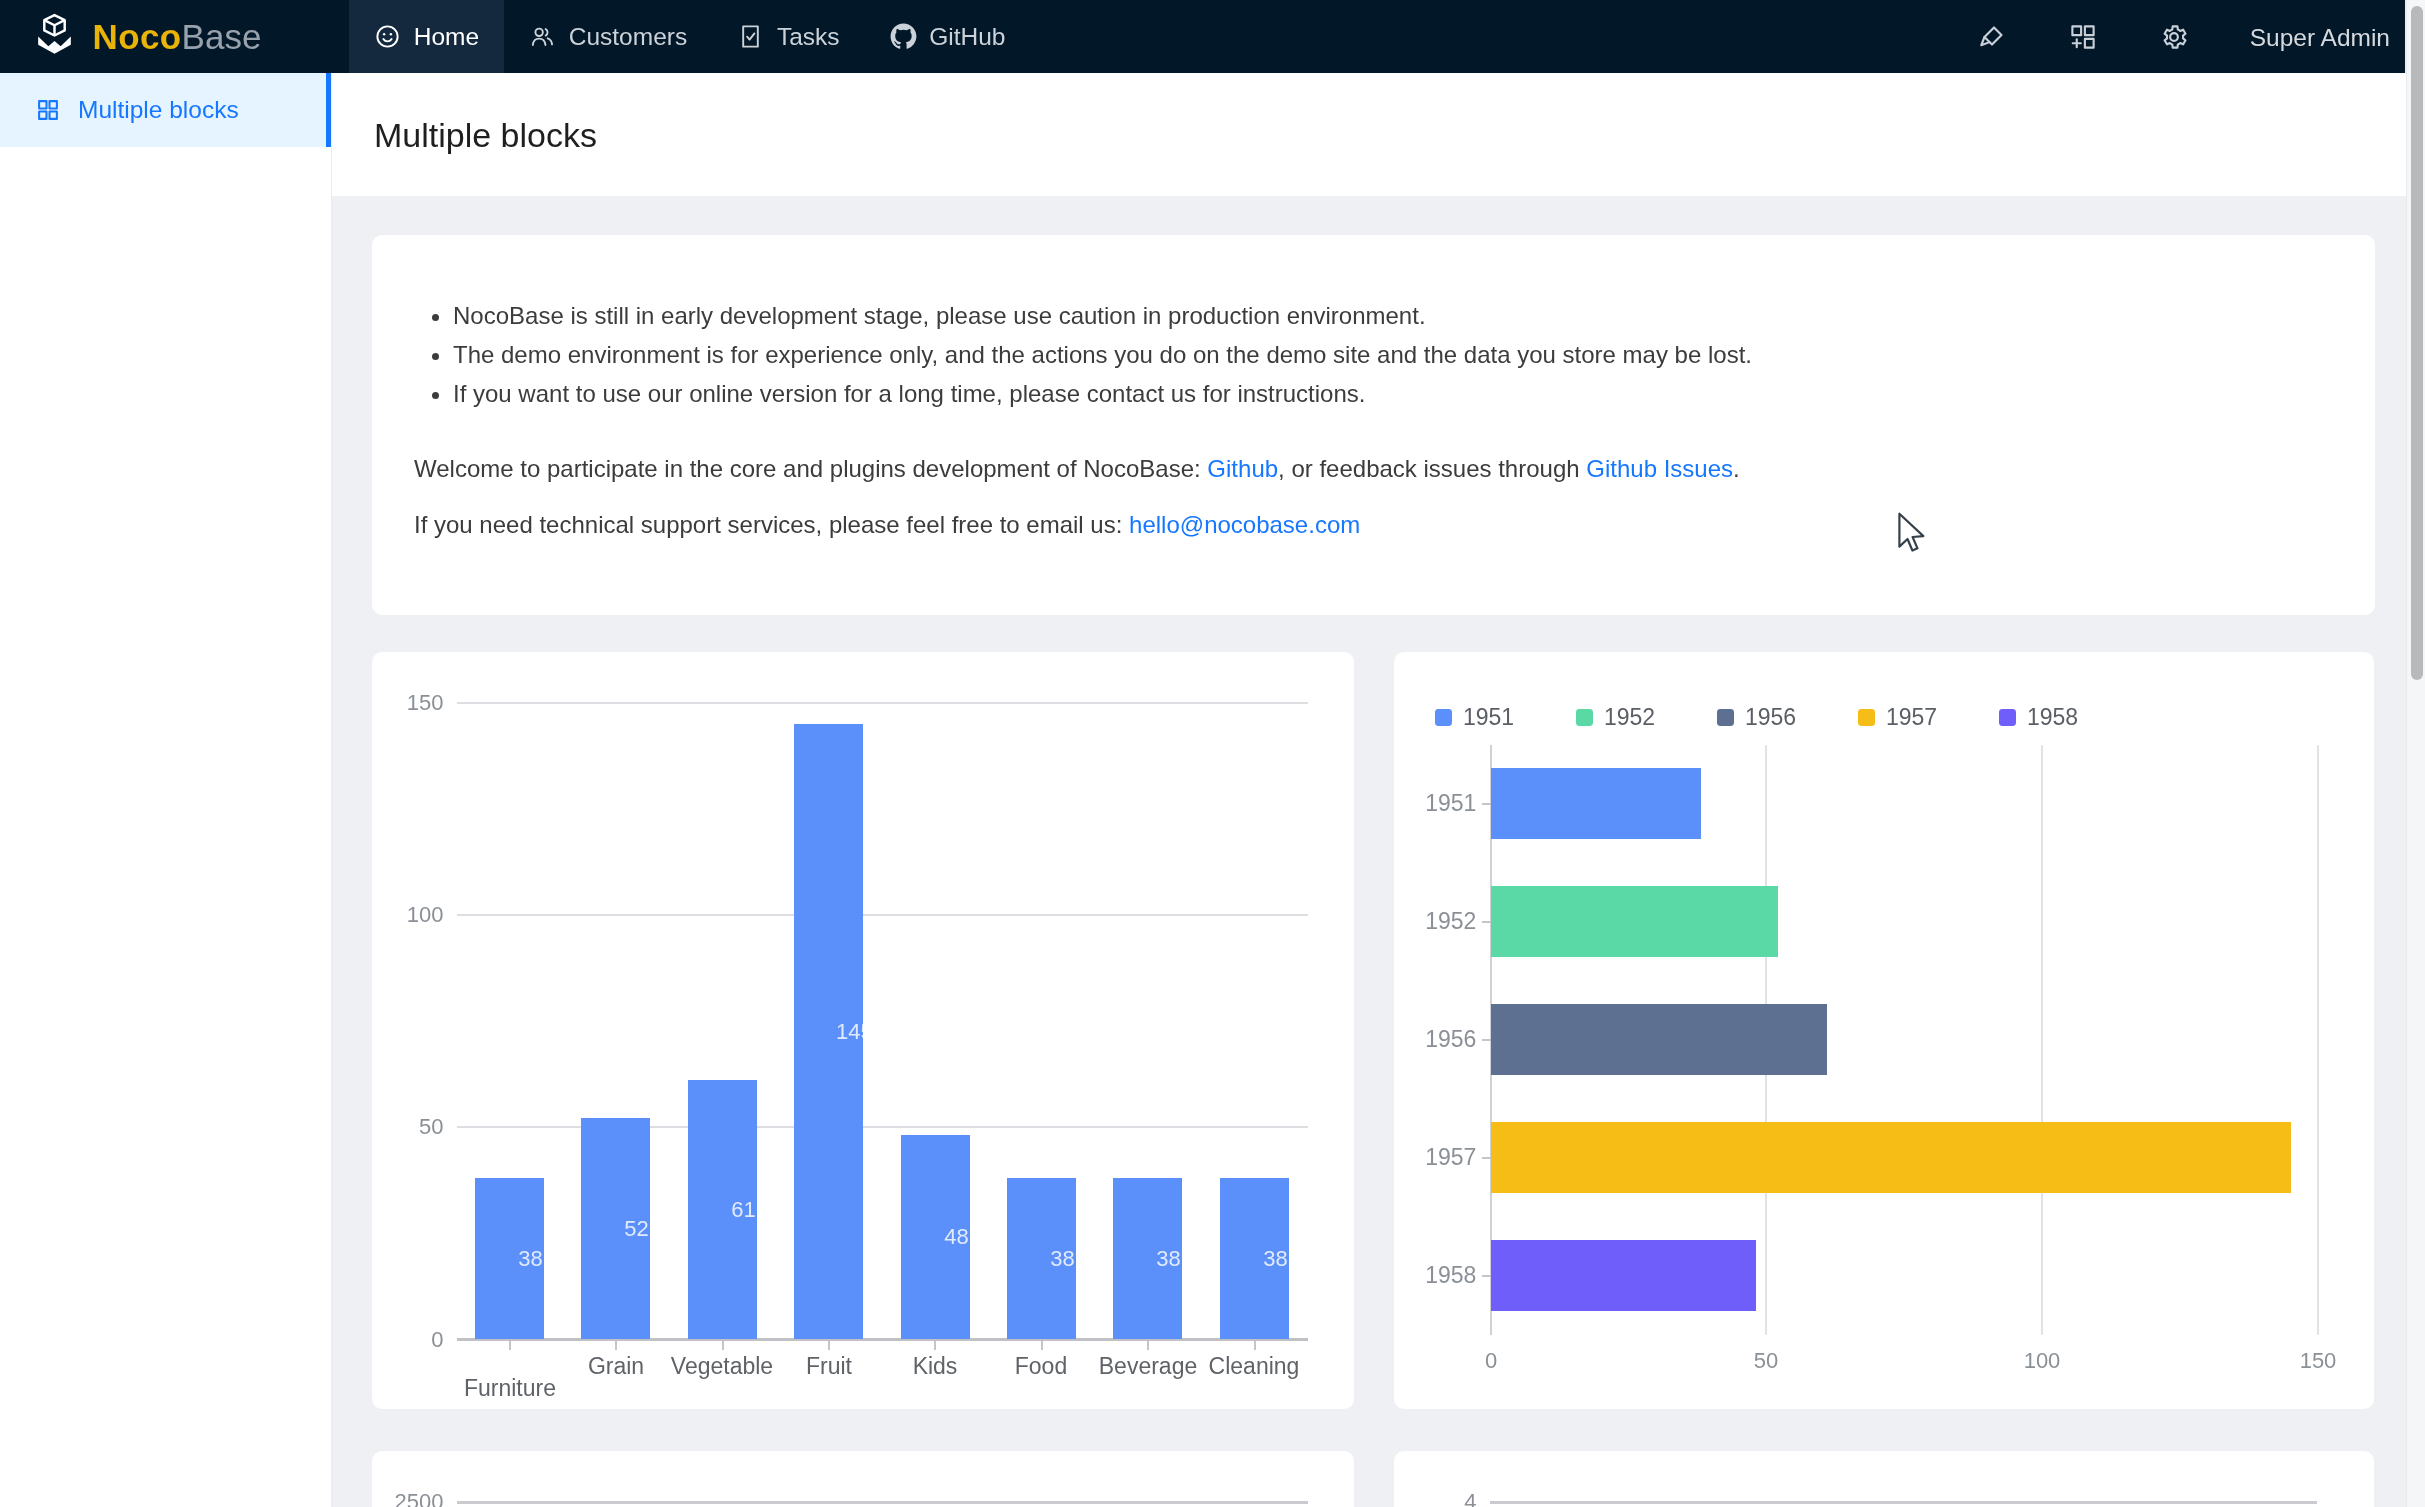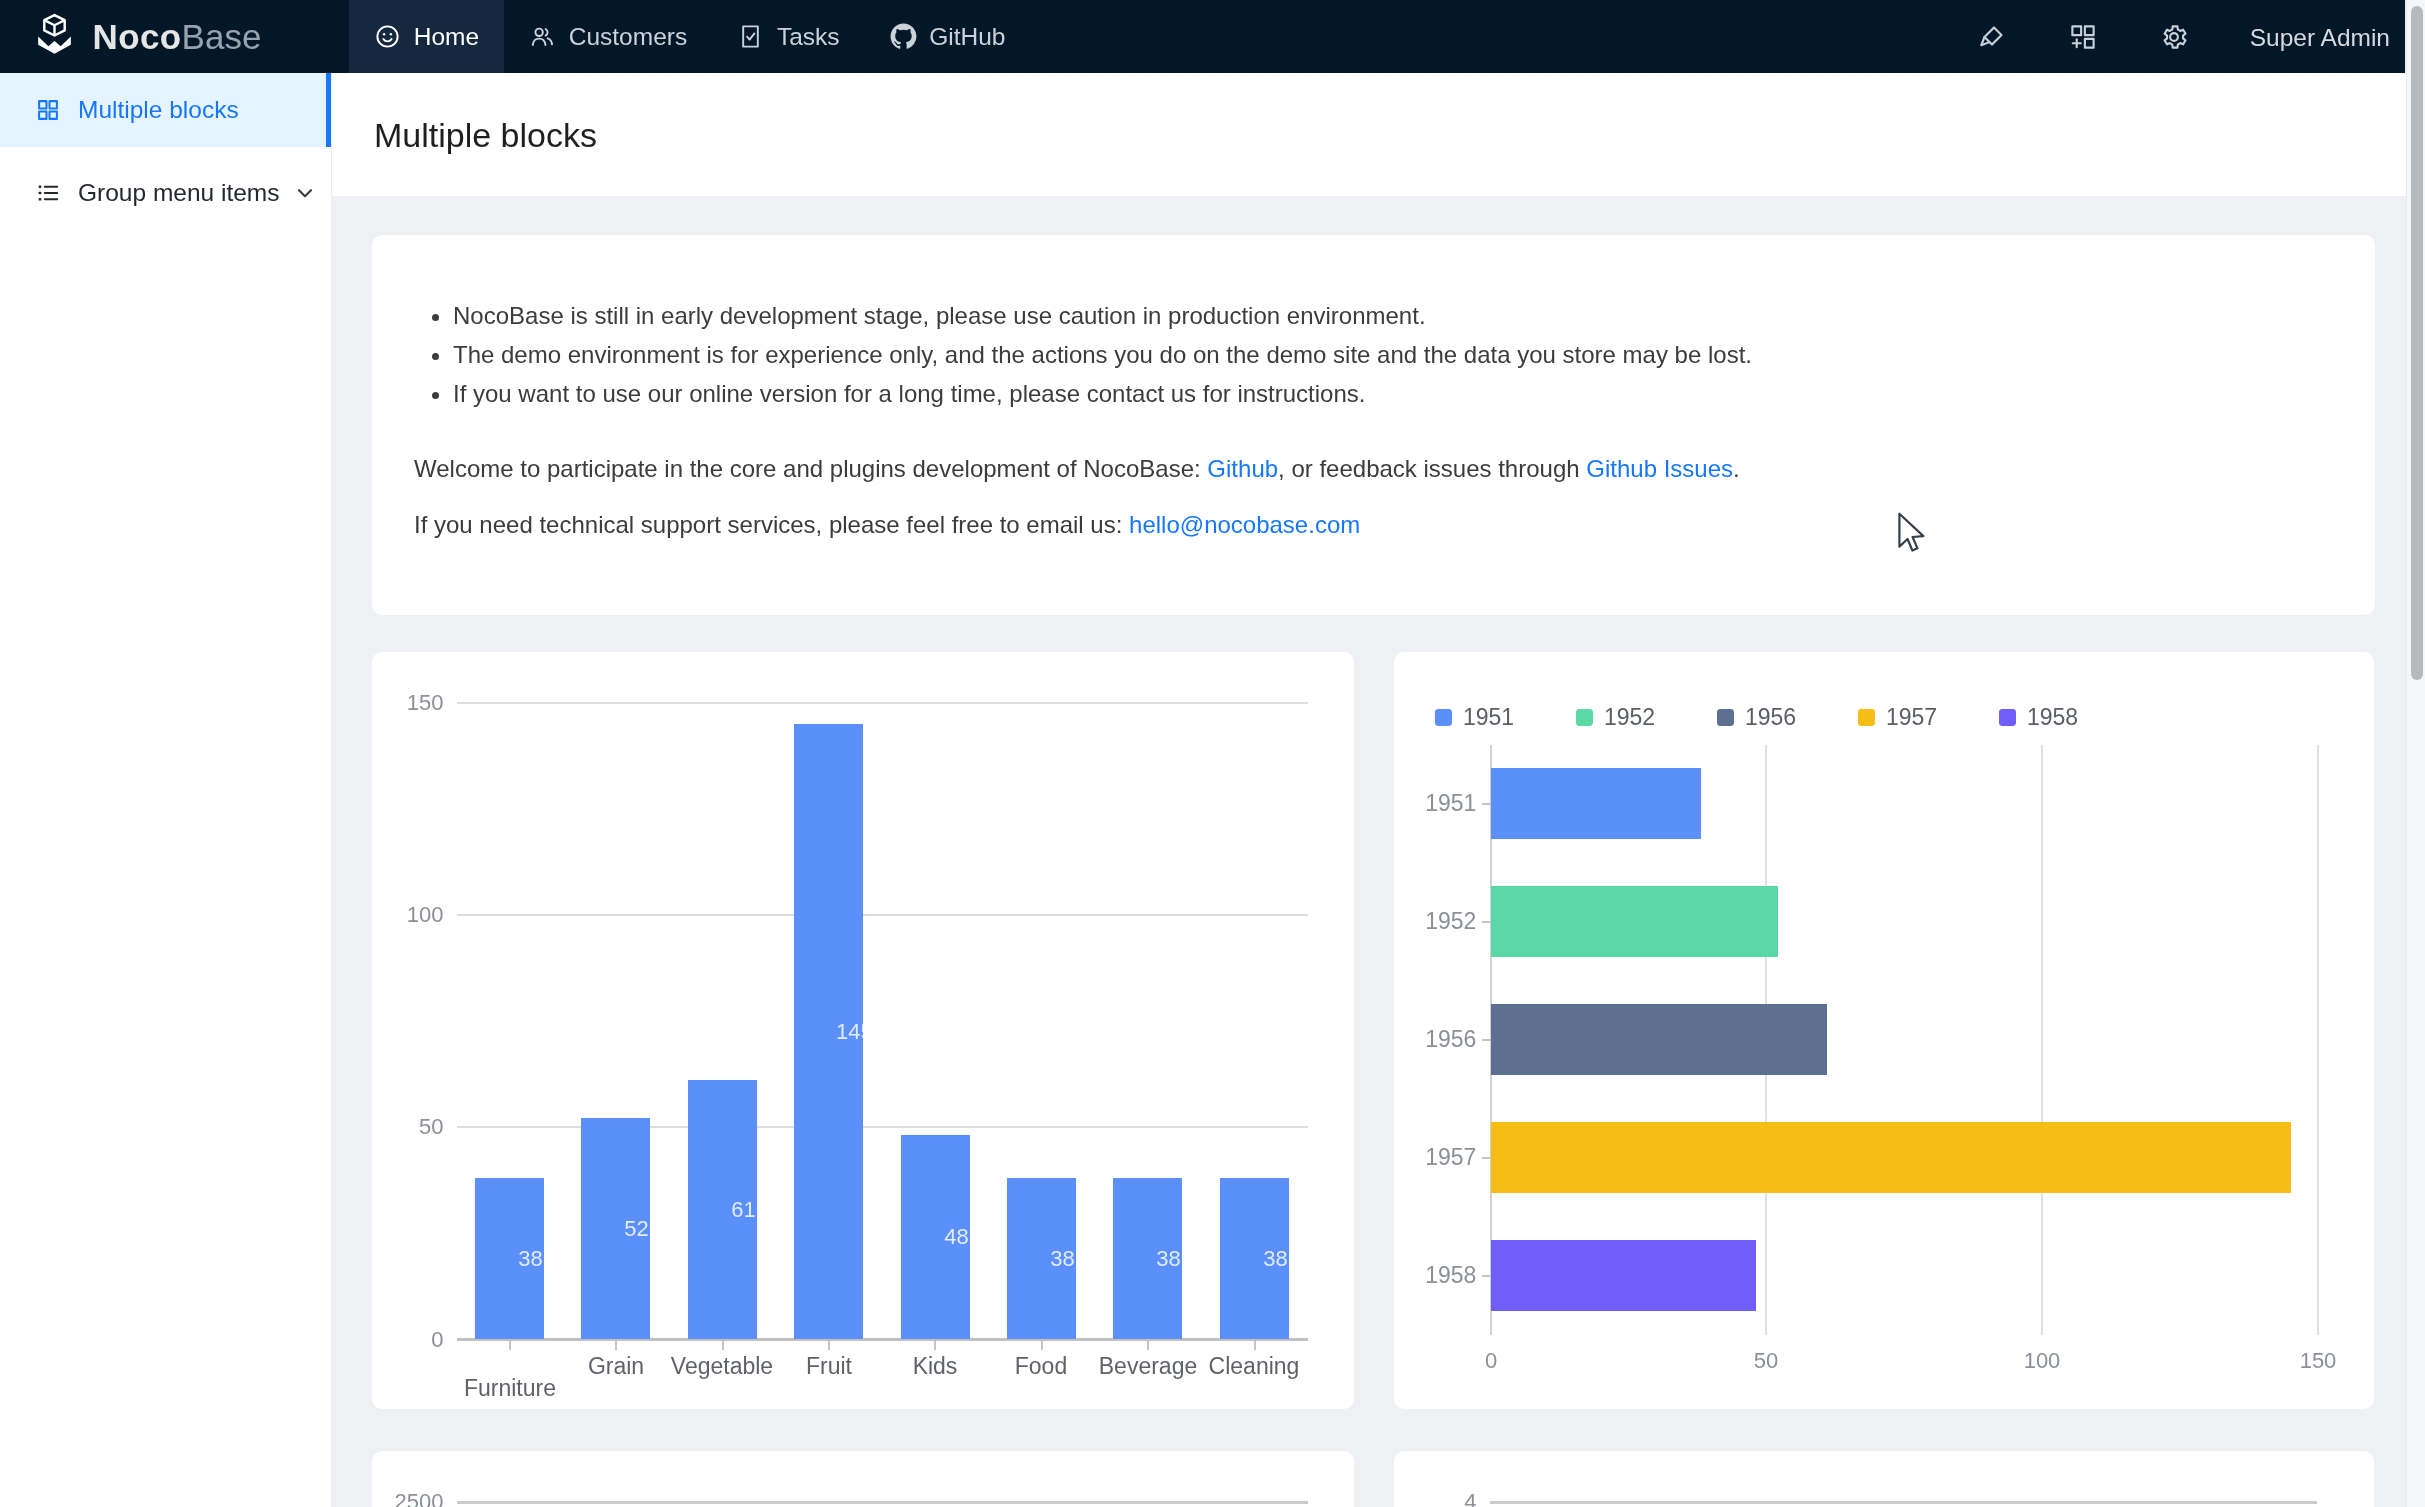--- a/index.html
+++ b/index.html
@@ -6,21 +6,21 @@
   *{box-sizing:border-box;}
   .app{position:relative;width:2426px;height:1508px;overflow:hidden;
        font-family:"Liberation Sans",sans-serif;background:#eef0f3;}
 
   
   .navbar{position:absolute;left:0;top:0;width:2405px;height:73px;background:#021829;
           display:flex;align-items:center;z-index:10;}
   .logo{display:flex;align-items:center;padding-left:30px;width:349px;flex:none;height:100%;cursor:pointer;}
   .logo-icon{width:49px;height:49px;display:inline-flex;margin-right:13.5px;}
   .logo-icon svg{width:100%;height:100%;}
-  .logo-text-bold{font-size:35px;font-weight:700;color:#e5e5e5;letter-spacing:0.4px;}
+  .logo-text-bold{font-size:35px;font-weight:700;color:#eab308;letter-spacing:0.4px;}
   .logo-text-light{font-size:35px;font-weight:300;color:#98a2ad;}
   .nav-items{display:flex;height:100%;}
   .nav-item{display:flex;align-items:center;padding:0 25px;height:100%;
             font-size:24.5px;color:#ccd2d9;cursor:pointer;white-space:nowrap;}
   .nav-item.active{background:#15293e;color:#ffffff;}
   .nav-icon{width:27px;height:27px;margin-right:12.7px;display:inline-flex;flex:none;}
   .nav-icon svg{width:100%;height:100%;}
   .nav-right{margin-left:auto;display:flex;align-items:flex-end;gap:61px;padding-right:15px;}
   .nav-action{width:30px;height:30px;color:#c9d0d7;cursor:pointer;display:inline-flex;}
   .nav-action svg{width:100%;height:100%;}
@@ -193,42 +193,20 @@
           <svg viewBox="0 0 24 24">
             <g fill="none" stroke="currentColor" stroke-width="1.9" stroke-linejoin="round">
               <rect x="3.8" y="3.8" width="6.8" height="6.8"></rect>
               <rect x="13.4" y="3.8" width="6.8" height="6.8"></rect>
               <rect x="3.8" y="13.4" width="6.8" height="6.8"></rect>
               <rect x="13.4" y="13.4" width="6.8" height="6.8"></rect>
             </g>
           </svg>
         </span>
         <span>Multiple blocks</span>
-      </div>
-      <div class="side-item">
-        <span class="side-icon">
-          <svg viewBox="0 0 24 24">
-            <g fill="currentColor">
-              <rect x="3.4" y="5" width="2.4" height="2.4" rx="0.4"></rect>
-              <rect x="3.4" y="10.8" width="2.4" height="2.4" rx="0.4"></rect>
-              <rect x="3.4" y="16.6" width="2.4" height="2.4" rx="0.4"></rect>
-            </g>
-            <g fill="none" stroke="currentColor" stroke-width="1.7" stroke-linecap="round" stroke-linejoin="round">
-              <path d="M9 6.2h11.5 M9 12h11.5 M9 17.8h11.5"></path>
-            </g>
-          </svg>
-        </span>
-        <span>Group menu items</span>
-        <span class="side-chevron">
-          <svg viewBox="0 0 24 24">
-            <g fill="none" stroke="currentColor" stroke-width="2.2" stroke-linecap="round" stroke-linejoin="round">
-              <path d="M6 9.2l6 6 6-6"></path>
-            </g>
-          </svg>
-        </span>
       </div>
     </aside>
 
   <section class="page-header">
     <h1 class="page-title">Multiple blocks</h1>
   </section>
 
   <main class="content">
 
     <div class="card note-card">

